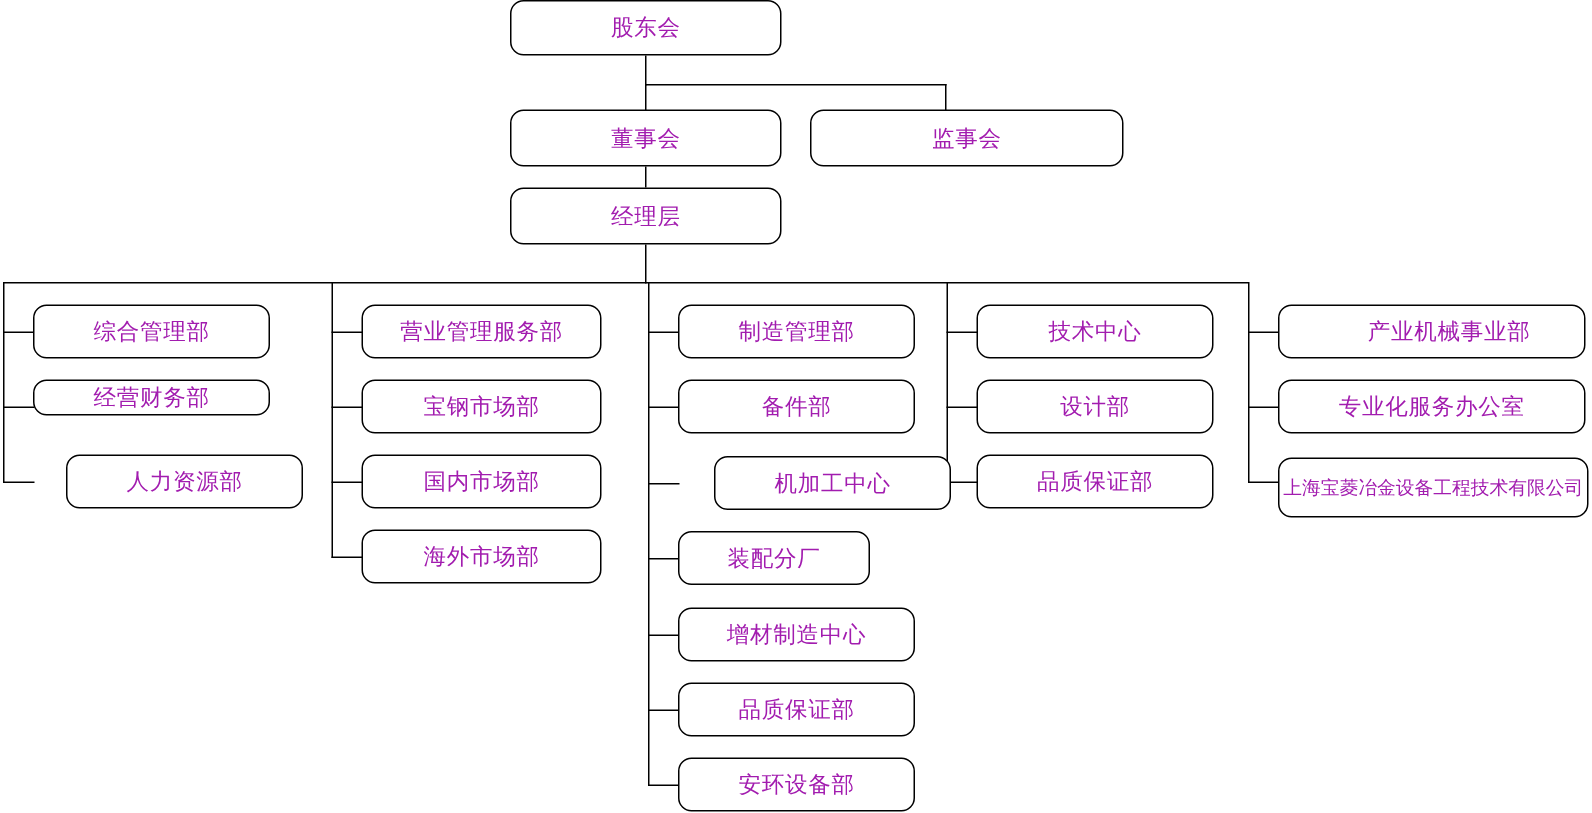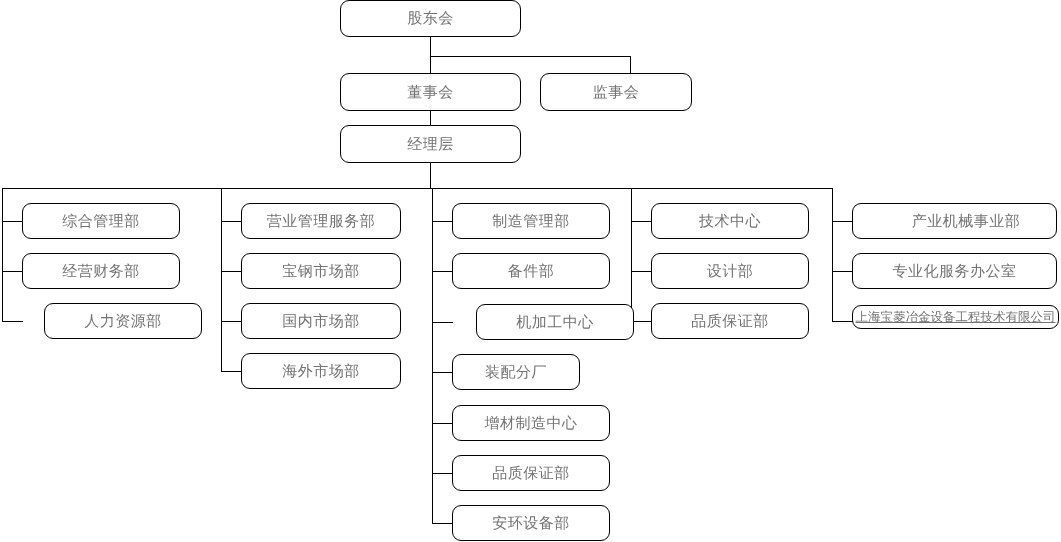--- a/index.html
+++ b/index.html
@@ -20,21 +20,21 @@
   .node {
     position: absolute;
     box-sizing: border-box;
     border: 1.2px solid #000000;
     border-radius: 9px;
     background: #ffffff;
     display: flex;
     align-items: center;
     justify-content: center;
     text-align: center;
-    color: #737373;
+    color: #a21caf;
     font-size: 15px;
     line-height: 1.1;
     letter-spacing: 0.5px;
     white-space: nowrap;
     z-index: 2;
   }
   .node.small-text {
     font-size: 12.5px;
     letter-spacing: 0px;
   }
@@ -52,36 +52,36 @@
 <div id="org-chart">
 
   <div class="node" style="left:340px; top:0px; width:181px; height:37px;">股东会</div>
 
   <div class="conn v" style="left:430px; top:37px; height:20px;"></div>
   <div class="conn h" style="left:430px; top:56px; width:201px;"></div>
   <div class="conn v" style="left:430px; top:56px; height:18px;"></div>
   <div class="conn v" style="left:630px; top:56px; height:18px;"></div>
 
   <div class="node" style="left:340px; top:73px; width:181px; height:38px;">董事会</div>
-  <div class="node" style="left:540px; top:73px; width:152px; height:38px;">监事会</div>
+  <div class="node" style="left:540px; top:73px; width:209px; height:38px;">监事会</div>
 
   <div class="conn v" style="left:430px; top:111px; height:14px;"></div>
 
   <div class="node" style="left:340px; top:125px; width:181px; height:38px;">经理层</div>
 
   <div class="conn v" style="left:430px; top:163px; height:26px;"></div>
   <div class="conn h" style="left:2px; top:188px; width:830px;"></div>
 
   <div class="conn v" style="left:2px; top:188px; height:134px;"></div>
   <div class="conn h" style="left:2px; top:221px; width:21px;"></div>
   <div class="conn h" style="left:2px; top:271px; width:21px;"></div>
   <div class="conn h" style="left:2px; top:321px; width:21px;"></div>
 
   <div class="node" style="left:22px; top:203px; width:158px; height:36px;">综合管理部</div>
-  <div class="node" style="left:22px; top:253px; width:158px; height:36px;">经营财务部</div>
+  <div class="node" style="left:22px; top:253px; width:158px; height:24px;">经营财务部</div>
   <div class="node" style="left:22px; top:303px; width:158px; height:36px;margin-left:22px;">人力资源部</div>
 
   <div class="conn v" style="left:221px; top:188px; height:184px;"></div>
   <div class="conn h" style="left:221px; top:221px; width:21px;"></div>
   <div class="conn h" style="left:221px; top:271px; width:21px;"></div>
   <div class="conn h" style="left:221px; top:321px; width:21px;"></div>
   <div class="conn h" style="left:221px; top:371px; width:21px;"></div>
 
   <div class="node" style="left:241px; top:203px; width:160px; height:36px;">营业管理服务部</div>
   <div class="node" style="left:241px; top:253px; width:160px; height:36px;">宝钢市场部</div>
@@ -114,15 +114,15 @@
   <div class="node" style="left:651px; top:253px; width:158px; height:36px;">设计部</div>
   <div class="node" style="left:651px; top:303px; width:158px; height:36px;">品质保证部</div>
 
   <div class="conn v" style="left:832px; top:188px; height:134px;"></div>
   <div class="conn h" style="left:832px; top:221px; width:21px;"></div>
   <div class="conn h" style="left:832px; top:271px; width:21px;"></div>
   <div class="conn h" style="left:832px; top:321px; width:21px;"></div>
 
   <div class="node" style="left:852px; top:203px; width:205px; height:36px;padding-left:23px;">产业机械事业部</div>
   <div class="node" style="left:852px; top:253px; width:205px; height:36px;">专业化服务办公室</div>
-  <div class="node small-text" style="left:852px; top:305px; width:207px; height:24px;text-decoration:underline;">上海宝菱冶金设备工程技术有限公司</div>
+  <div class="node small-text" style="left:852px; top:305px; width:207px; height:40px;">上海宝菱冶金设备工程技术有限公司</div>
 
 </div>
 
 </body></html>

